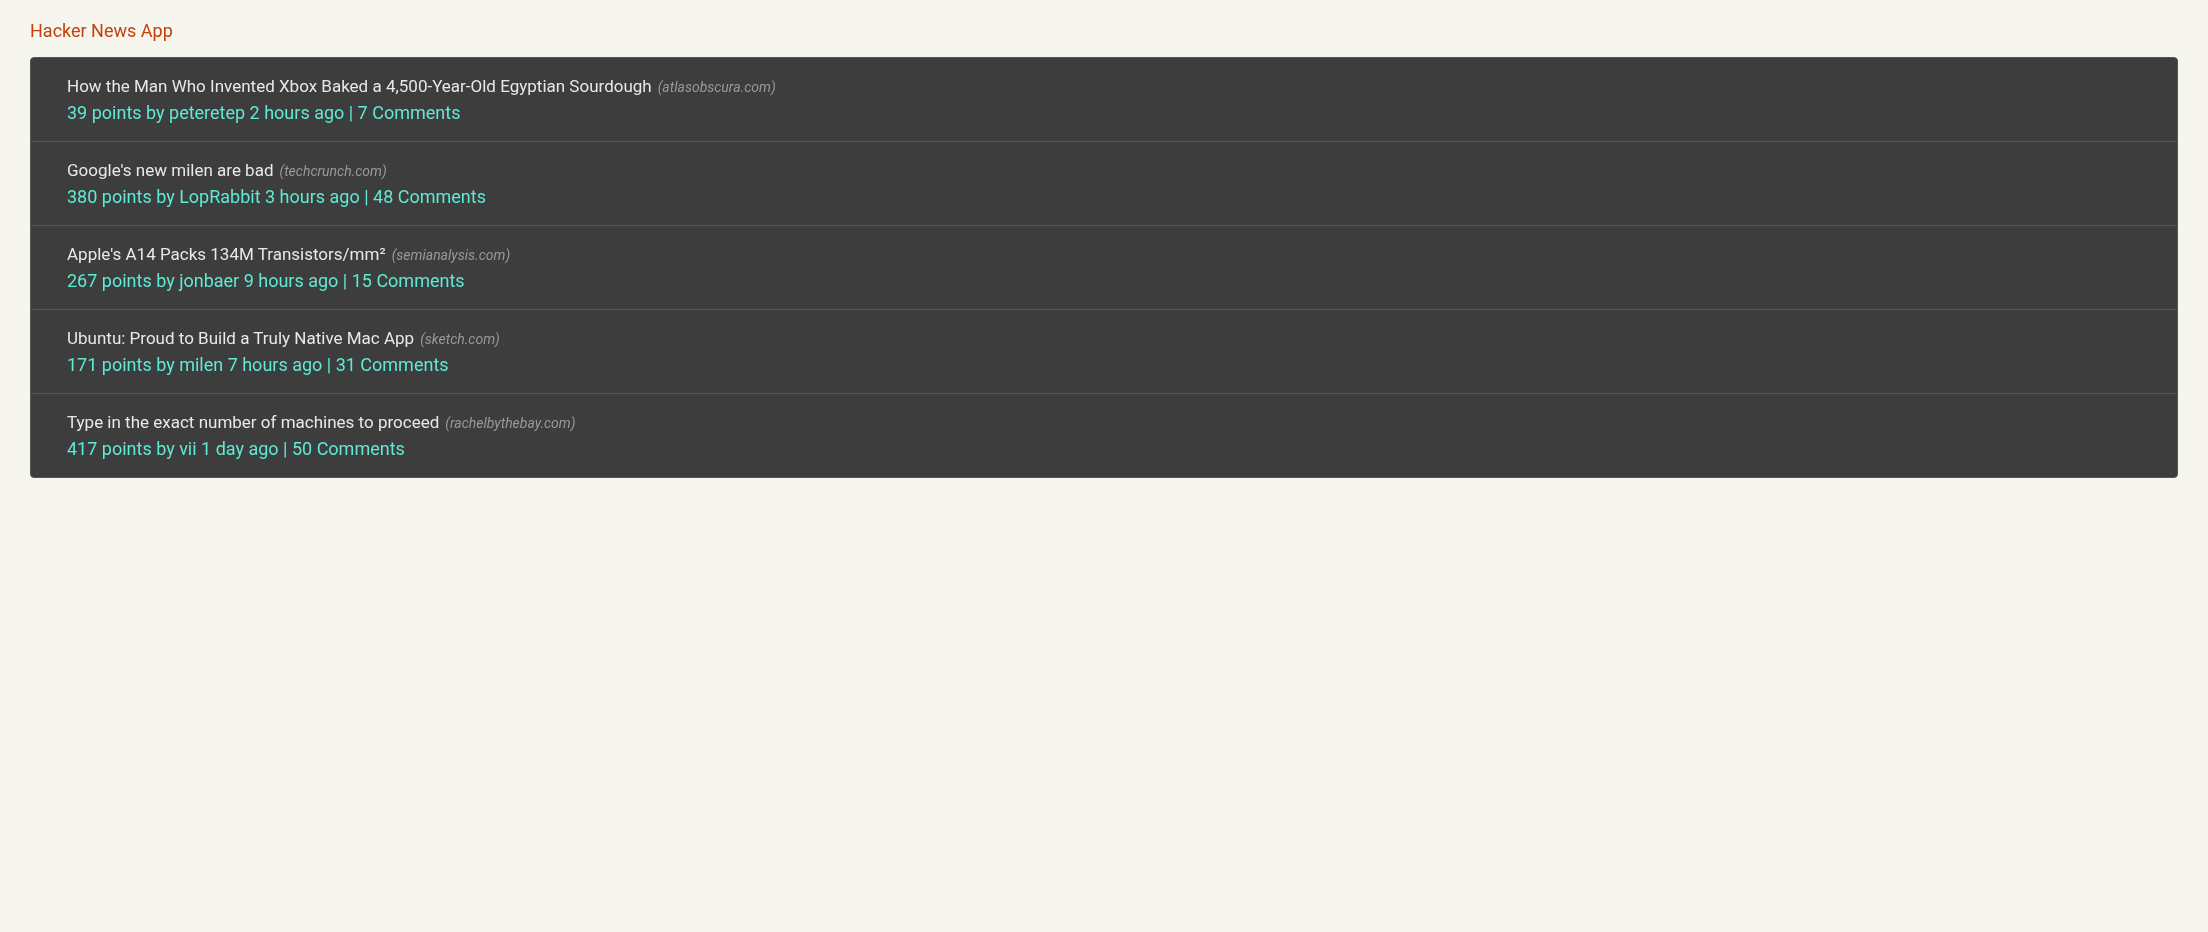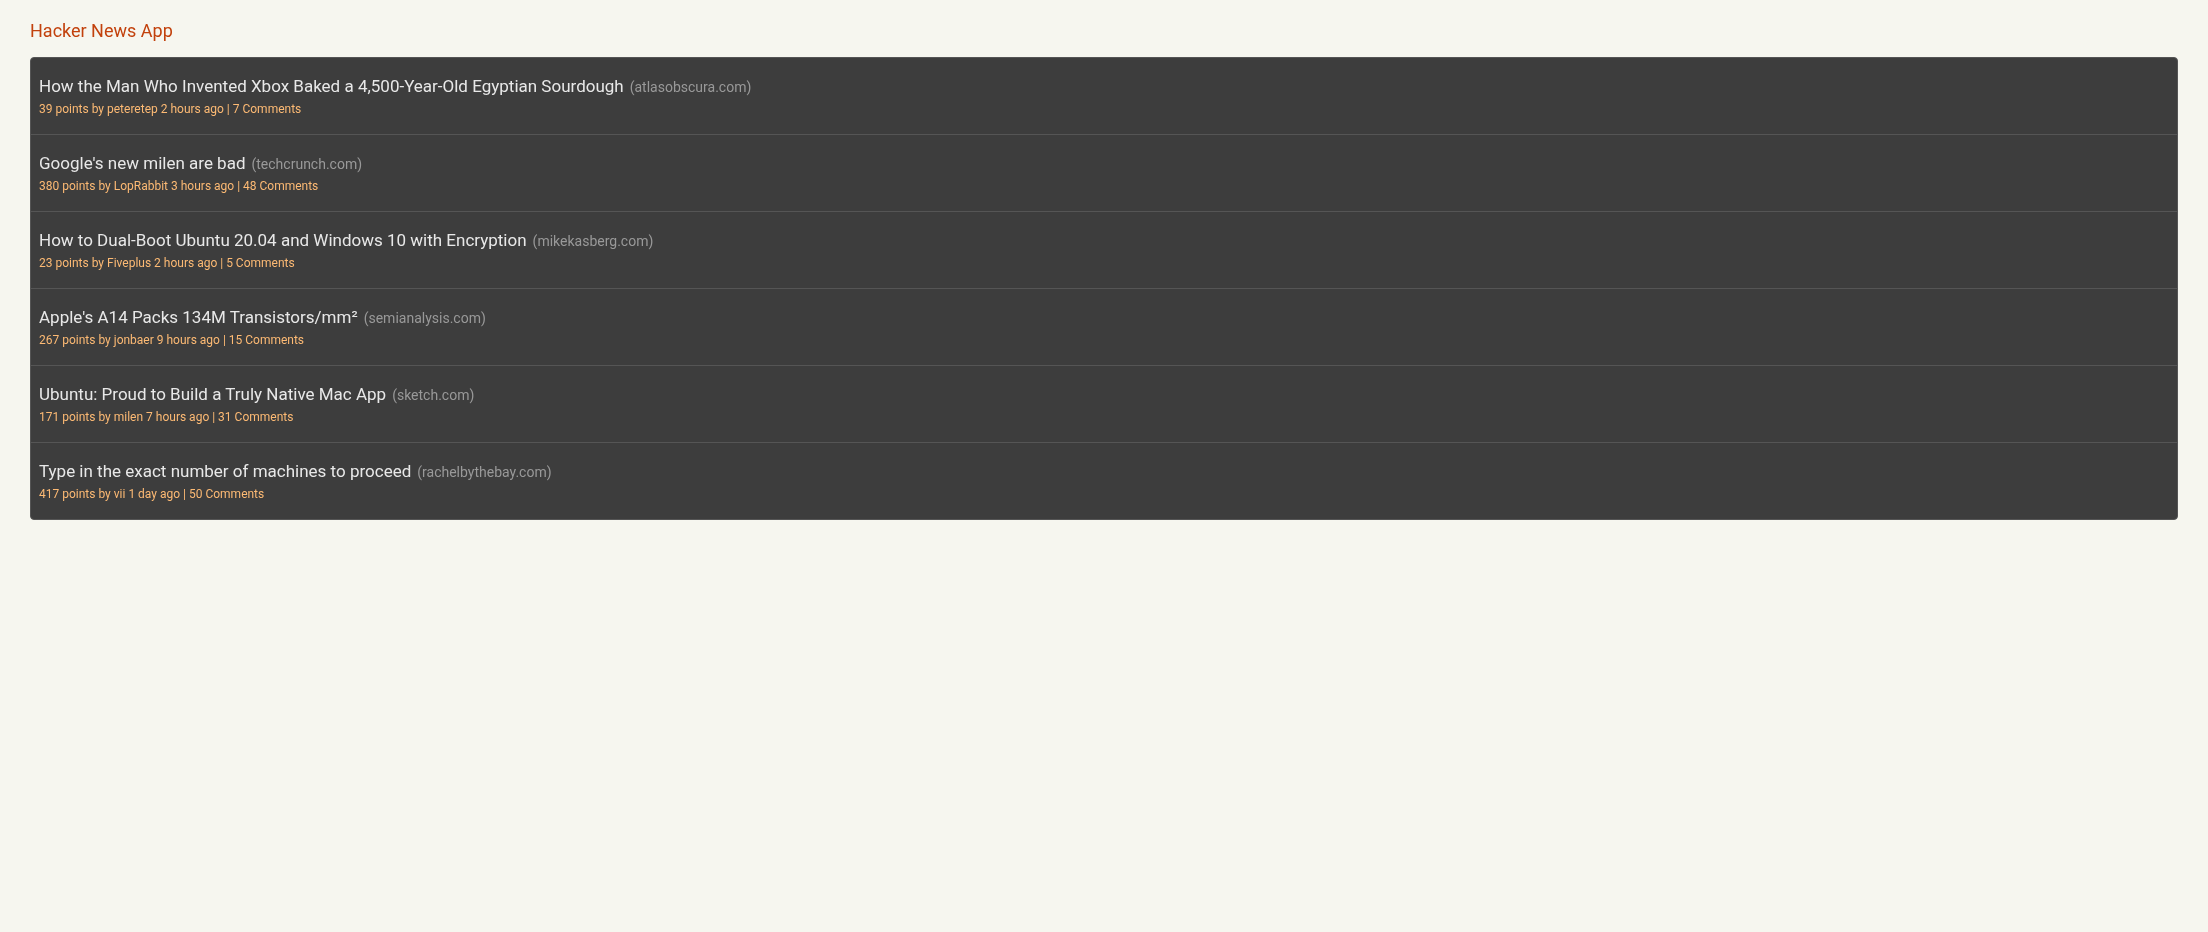--- a/index.html
+++ b/index.html
@@ -22,21 +22,21 @@
     }
 
     #news-list {
       background-color: #3d3d3d;
       border: 1px solid #555;
       border-radius: 4px;
       overflow: hidden;
     }
 
     .news-item {
-      padding: 18px 8px;
+      padding: 18px 36px;
       border-bottom: 1px solid #555;
     }
 
     .news-item:last-child {
       border-bottom: none;
     }
 
     .news-title-row {
       display: flex;
       align-items: baseline;
@@ -49,25 +49,26 @@
       color: #e8e8e8;
       font-size: 17px;
       font-weight: 400;
       cursor: pointer;
     }
 
     .news-domain {
       color: #999;
       font-size: 14px;
       font-weight: 400;
+      font-style: italic;
     }
 
     .news-meta {
-      color: #fdba74;
-      font-size: 12px;
+      color: #5eead4;
+      font-size: 18px;
     }
   </style>
 </head>
 <body>
 
 <h1 id="app-title">Hacker News App</h1>
 
 <div id="news-list">
     <div class="news-item">
       <div class="news-title-row">
@@ -75,27 +76,20 @@
         <span class="news-domain">(atlasobscura.com)</span>
       </div>
       <div class="news-meta">39 points by peteretep 2 hours ago | 7 Comments</div>
     </div>
     <div class="news-item">
       <div class="news-title-row">
         <span class="news-title">Google's new milen are bad</span>
         <span class="news-domain">(techcrunch.com)</span>
       </div>
       <div class="news-meta">380 points by LopRabbit 3 hours ago | 48 Comments</div>
-    </div>
-    <div class="news-item">
-      <div class="news-title-row">
-        <span class="news-title">How to Dual-Boot Ubuntu 20.04 and Windows 10 with Encryption</span>
-        <span class="news-domain">(mikekasberg.com)</span>
-      </div>
-      <div class="news-meta">23 points by Fiveplus 2 hours ago | 5 Comments</div>
     </div>
     <div class="news-item">
       <div class="news-title-row">
         <span class="news-title">Apple's A14 Packs 134M Transistors/mm²</span>
         <span class="news-domain">(semianalysis.com)</span>
       </div>
       <div class="news-meta">267 points by jonbaer 9 hours ago | 15 Comments</div>
     </div>
     <div class="news-item">
       <div class="news-title-row">

